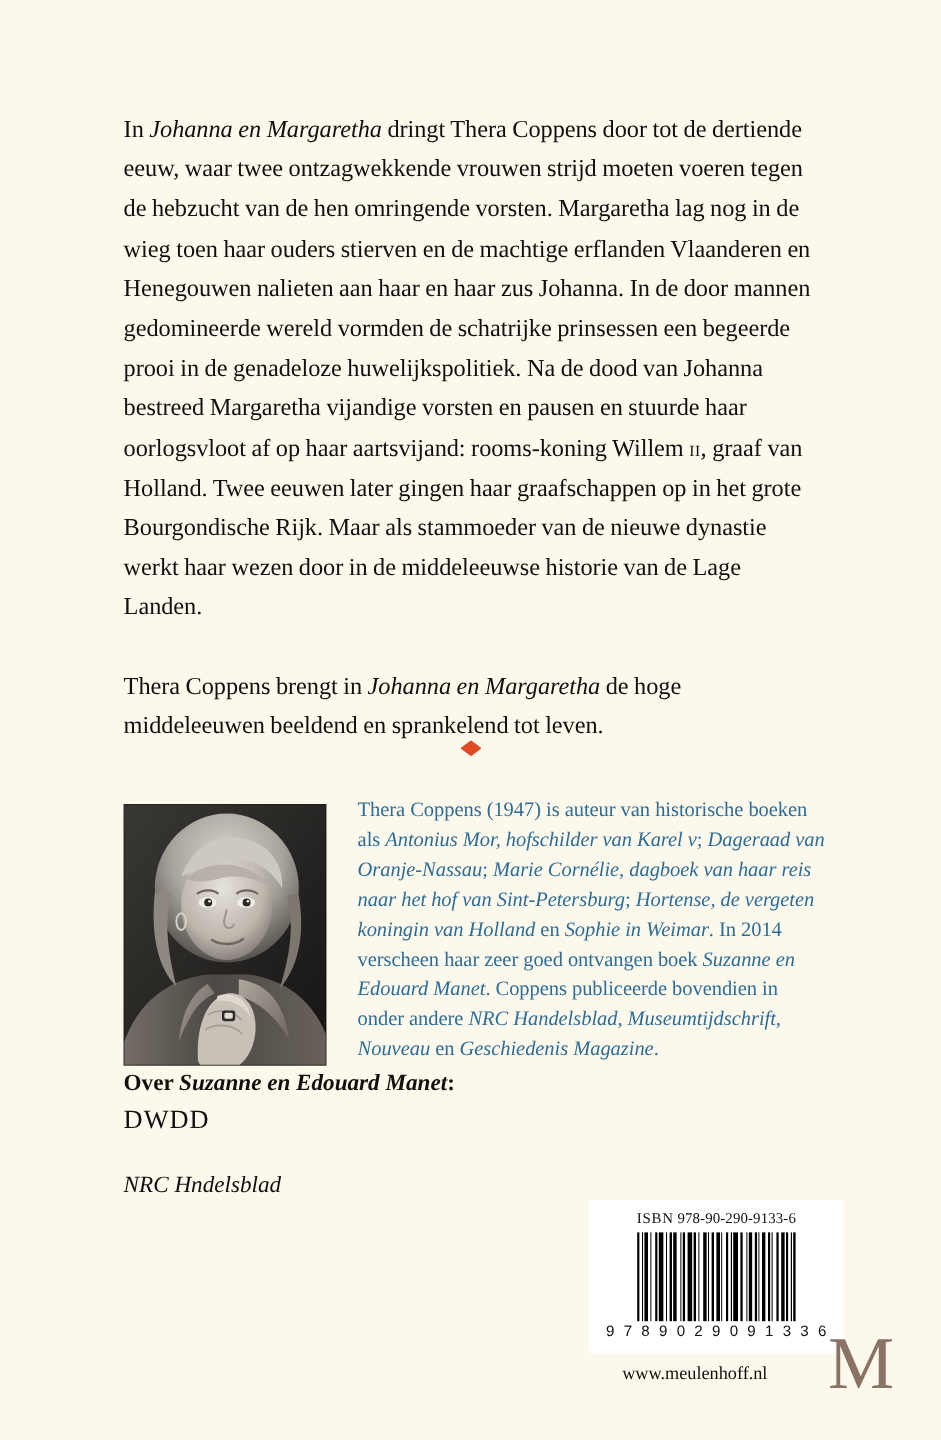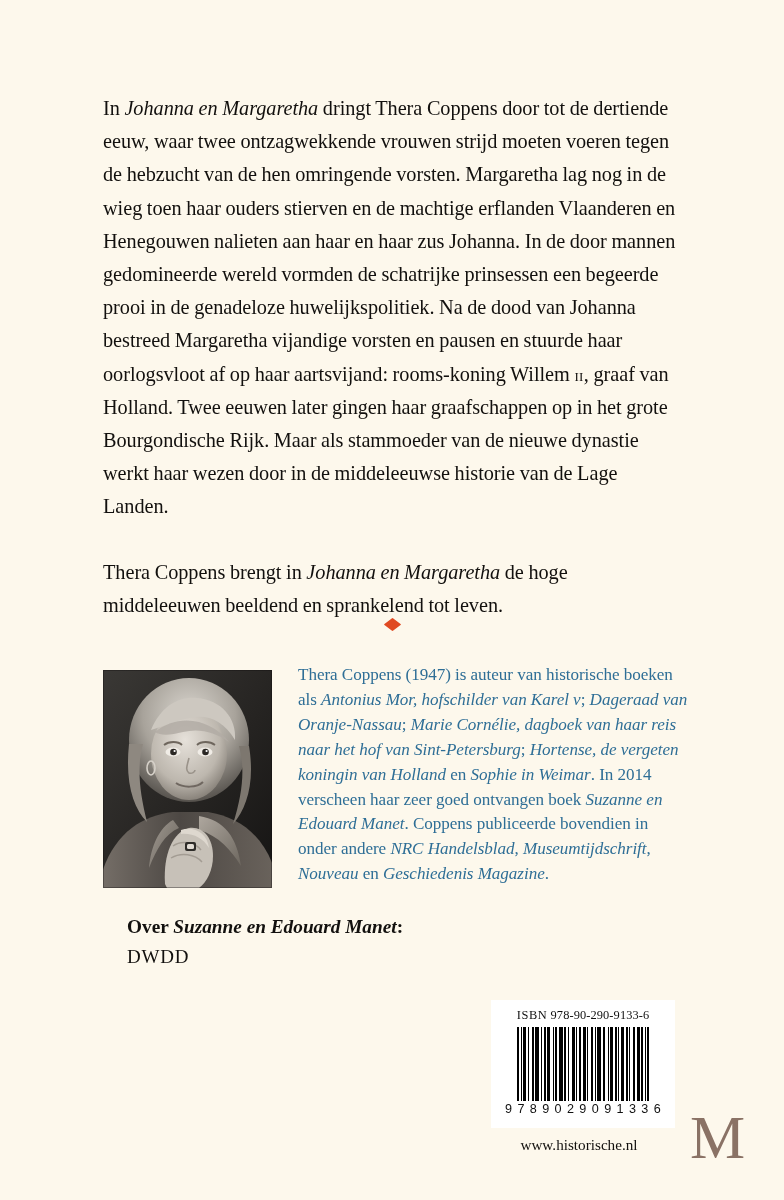--- a/index.html
+++ b/index.html
@@ -84,43 +84,42 @@
     font-size: 17.1px;
     line-height: 24.9px;
     letter-spacing: -0.05px;
   }
   .bio p { margin: 0; }
 
   
   .quotes {
     position: absolute;
     left: 103px;
-    top: 912px;
+    top: 888px;
     width: 400px;
     font-size: 19.3px;
     line-height: 29.5px;
-    margin-left: 24px;
   }
   .quotes .grp { margin-bottom: 26px; }
   .quotes .grp:last-child { margin-bottom: 0; }
   .quotes .over { font-weight: bold; }
   .quotes .over i { font-weight: bold; font-style: italic; }
   .quotes .src-sc {
     font-variant: small-caps;
     letter-spacing: 0.8px;
-    font-size: 19px;
+    font-size: 22px;
   }
   .quotes .src-it { font-style: italic; }
 
   
   .barcode-box {
     position: absolute;
     left: 491px;
     top: 1000px;
-    width: 184px;
+    width: 212px;
     height: 128px;
     background: #ffffff;
     box-sizing: border-box;
     padding: 8px 12px 5px 12px;
   }
   .isbn-label {
     font-size: 12.4px;
     letter-spacing: 0.1px;
     text-align: center;
     color: #111;
@@ -259,20 +258,21 @@
   <div class="bio">
     <p><span>Thera Coppens (1947) is auteur van historische boeken als </span><i>Antonius Mor, hofschilder van Karel v</i><span>; </span><i>Dageraad van Oranje-Nassau</i><span>; </span><i>Marie Cornélie, dagboek van haar reis naar het hof van Sint-Petersburg</i><span>; </span><i>Hortense, de vergeten koningin van Holland</i><span> en </span><i>Sophie in Weimar</i><span>. In 2014 verscheen haar zeer goed ontvangen boek </span><i>Suzanne en Edouard Manet</i><span>. Coppens publiceerde bovendien in onder andere </span><i>NRC Handelsblad</i><span>, </span><i>Museumtijdschrift</i><span>, </span><i>Nouveau</i><span> en </span><i>Geschiedenis Magazine</i><span>.</span></p>
   </div>
 
   <div class="quotes">
     <div class="grp">
       <div class="over"><span>Over </span><i>Suzanne en Edouard Manet</i><span>:</span></div>
       <div class="src-sc">DWDD</div>
     </div>
     <div class="grp">
+      <div class="src-it">NRC Hndelsblad</div>
     </div>
   </div>
 
   <div class="barcode-box">
     <div class="isbn-label"><span class="sc">ISBN</span> <span>978-90-290-9133-6</span></div>
     <div class="bars">
       <span class="b" style="width:2px"></span>
         <span class="s" style="width:2px"></span>
       <span class="b" style="width:1px"></span>
         <span class="s" style="width:1px"></span>
@@ -352,16 +352,16 @@
       <span>9</span>
       <span>0</span>
       <span>9</span>
       <span>1</span>
       <span>3</span>
       <span>3</span>
       <span>6</span>
     </div>
   </div>
 
-  <div class="site-url">www.historische.nl</div>
+  <div class="site-url">www.meulenhoff.nl</div>
   <div class="logo-m">M</div>
 
 </div>
 
 </body></html>

